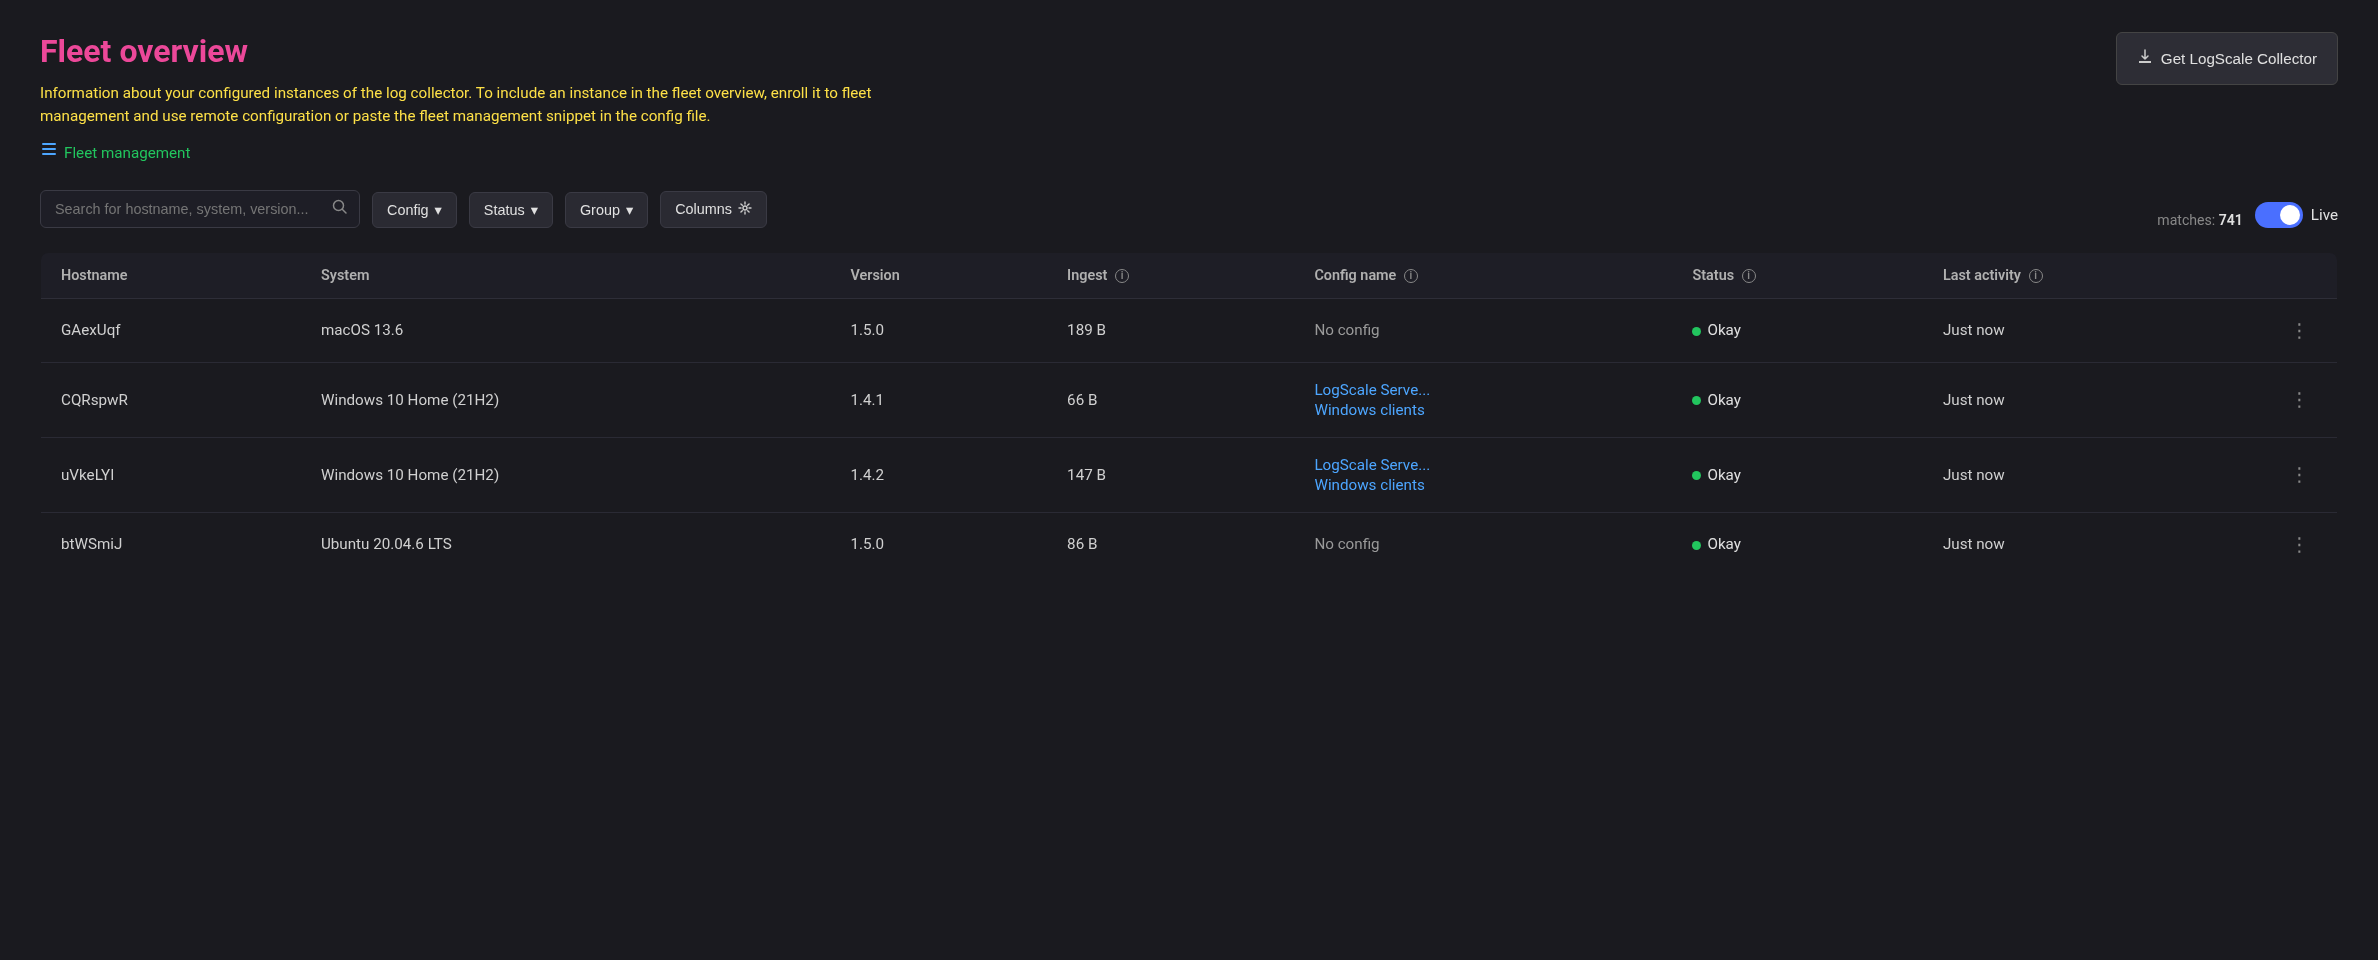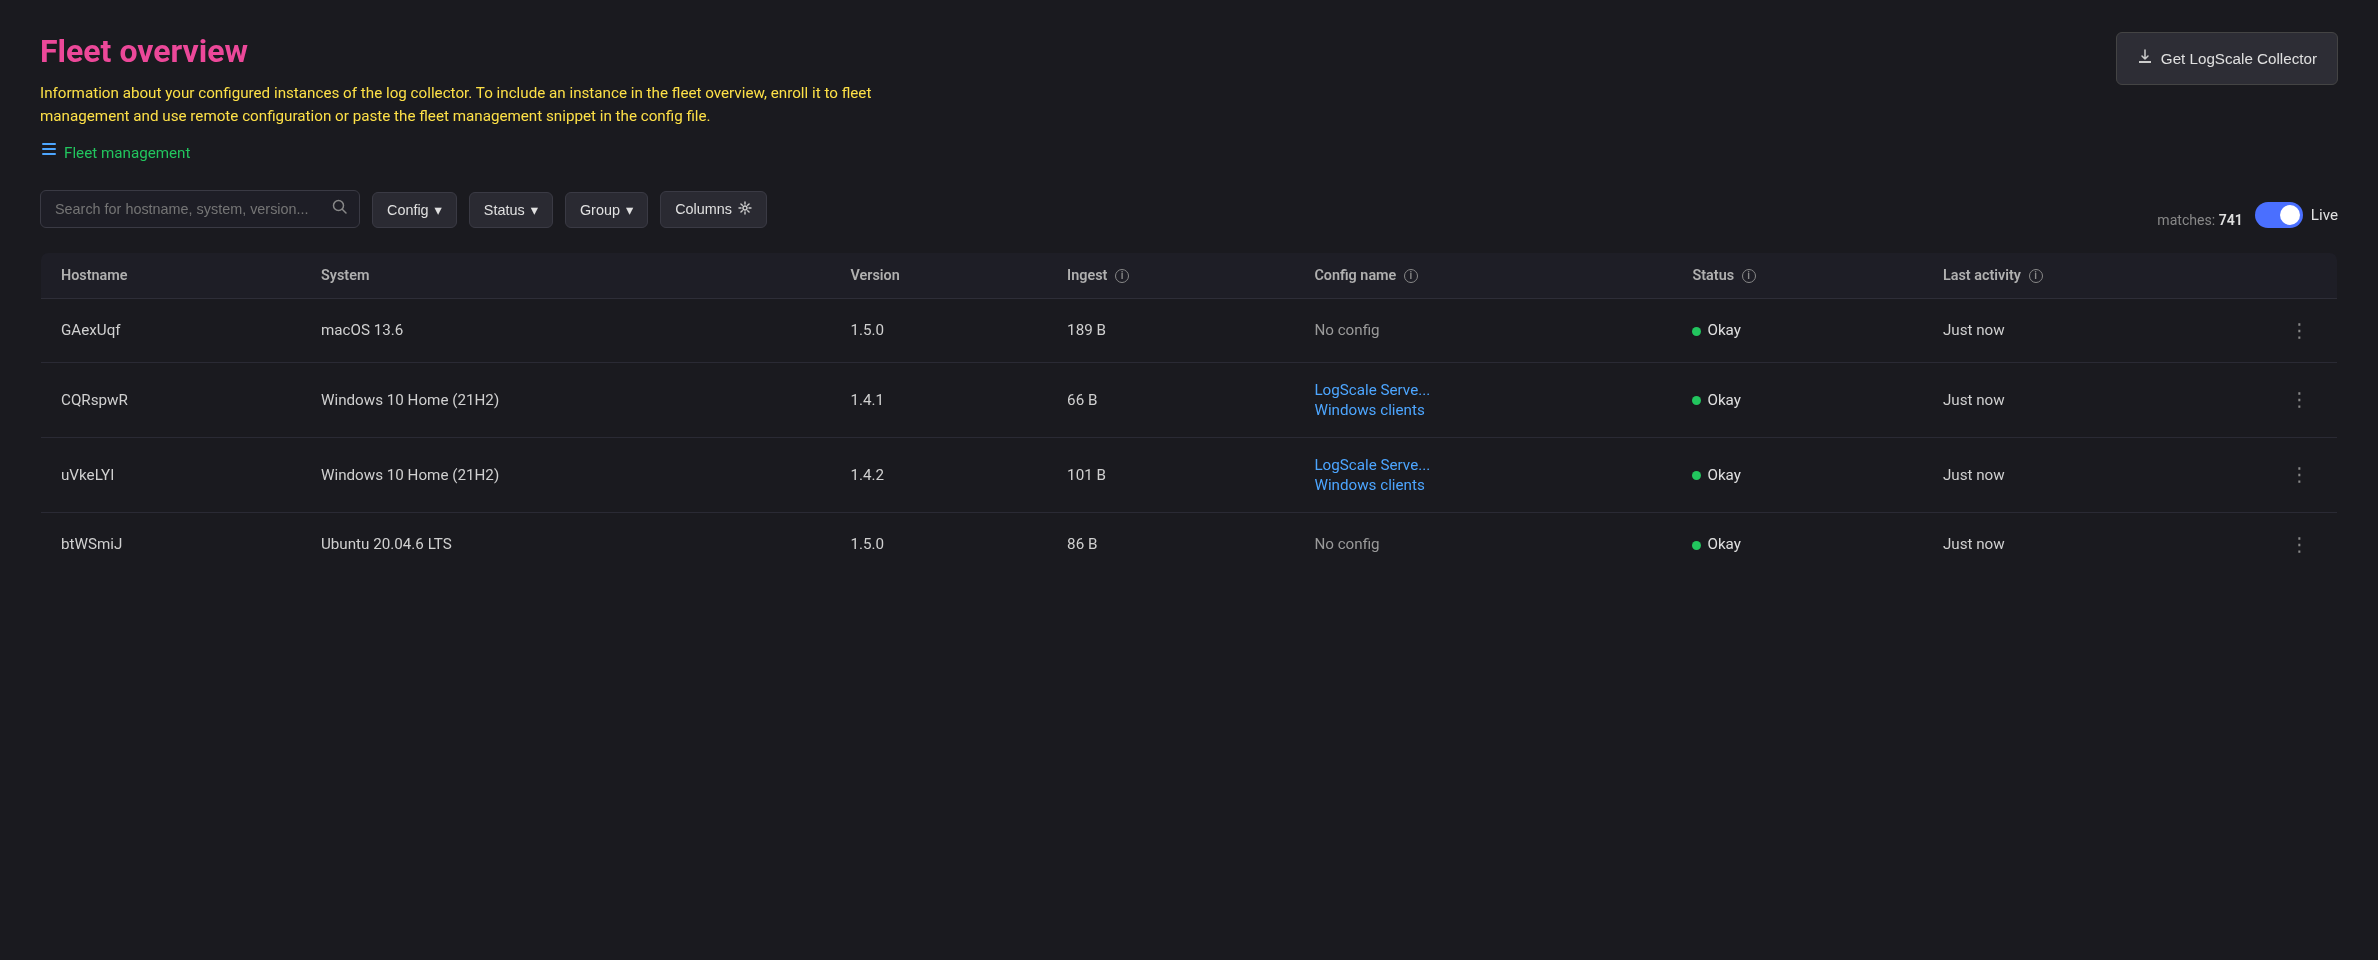--- a/index.html
+++ b/index.html
@@ -386,21 +386,21 @@
           </div>
         </td>
         <td><span class="status-dot"></span><span class="status-ok">Okay</span></td>
         <td>Just now</td>
         <td class="td-actions"><button class="row-menu-btn">⋮</button></td>
       </tr>
       <tr>
         <td>uVkeLYI</td>
         <td>Windows 10 Home (21H2)</td>
         <td>1.4.2</td>
-        <td>101 B</td>
+        <td>147 B</td>
         <td>
           <div class="config-links">
             <a href="#" class="config-link">LogScale Serve...</a>
             <a href="#" class="config-link">Windows clients</a>
           </div>
         </td>
         <td><span class="status-dot"></span><span class="status-ok">Okay</span></td>
         <td>Just now</td>
         <td class="td-actions"><button class="row-menu-btn">⋮</button></td>
       </tr>

